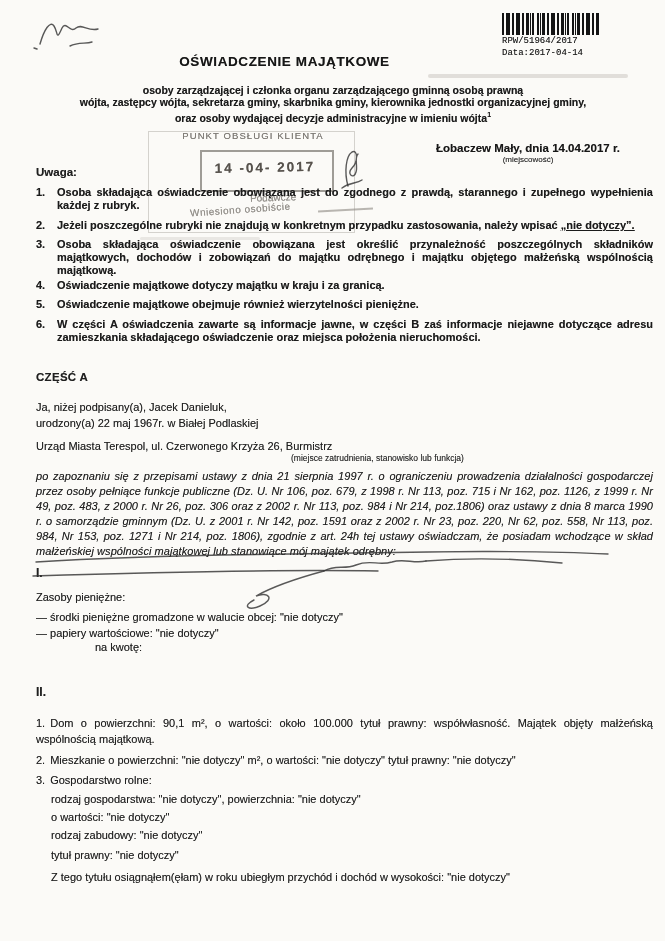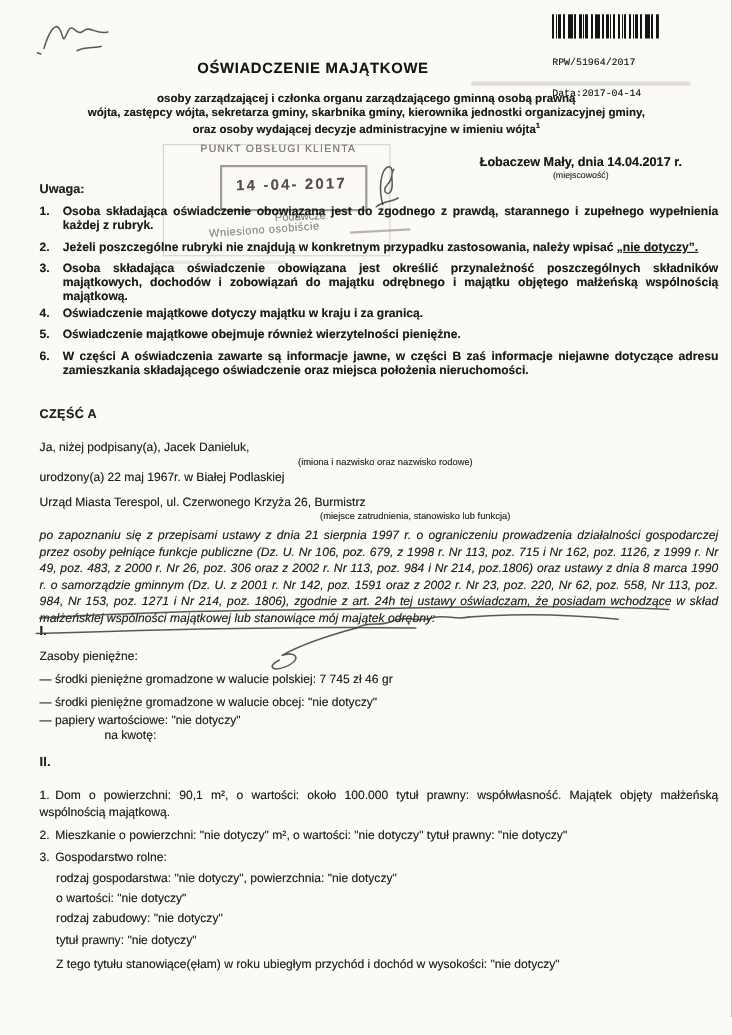--- a/index.html
+++ b/index.html
@@ -10,21 +10,21 @@
   }
   .abs{position:absolute;}
   
   .barcode-wrap{left:502px;top:13px;width:100px;}
   .barcode-bars{
     width:97px;height:22px;
     background:
       repeating-linear-gradient(90deg,#141414 0 2px,transparent 2px 5px),
       repeating-linear-gradient(90deg,#141414 0 1px,transparent 1px 3.5px);
   }
-  .barcode-text{font-family:"Liberation Mono",monospace;font-size:9px;line-height:9.5px;color:#1c1c1c;margin-top:18px;white-space:nowrap;}
+  .barcode-text{font-family:"Liberation Mono",monospace;font-size:9px;line-height:9.5px;color:#1c1c1c;margin-top:2px;white-space:nowrap;}
   
   .doc-title{left:0;top:54px;width:569px;text-align:center;font-size:13.5px;font-weight:bold;letter-spacing:.6px;color:#161616;}
   .subtitle{left:13px;top:84px;width:640px;text-align:center;font-weight:bold;font-size:10.5px;line-height:12.4px;color:#1a1a1a;}
   sup{font-size:7px;}
   .place-date{left:408px;top:142px;width:240px;text-align:center;}
   .place-date .pd-main{font-weight:bold;font-size:11.5px;color:#171717;}
   .pd-caption{font-size:8px;color:#333;margin-top:1px;}
   
   .stamp *{font-family:"Liberation Sans",sans-serif;}
   .stamp-outer{left:148px;top:131px;width:205px;height:100px;border:1px solid rgba(150,145,138,.38);}
@@ -143,52 +143,50 @@
     </div>
     <div class="uw-item i6">
       <span class="uw-num">6.</span>
       <span>W części A oświadczenia zawarte są informacje jawne, w części B zaś informacje niejawne dotyczące adresu zamieszkania składającego oświadczenie oraz miejsca położenia nieruchomości.</span>
     </div>
   </div>
 
   <div class="abs part-a">
     <div class="pa-heading">CZĘŚĆ A</div>
     <div class="pa-line pa-declarant">Ja, niżej podpisany(a), Jacek Danieluk,</div>
-    <div class="pa-cap1">(imiona i nazwisko oraz nazwisko rodowe)</div>
     <div class="pa-line pa-born">urodzony(a) 22 maj 1967r. w Białej Podlaskiej</div>
     <div class="pa-line pa-employment">Urząd Miasta Terespol, ul. Czerwonego Krzyża 26, Burmistrz</div>
     <div class="pa-cap2">(miejsce zatrudnienia, stanowisko lub funkcja)</div>
     <div class="pa-legal">po zapoznaniu się z przepisami ustawy z dnia 21 sierpnia 1997 r. o ograniczeniu prowadzenia działalności gospodarczej przez osoby pełniące funkcje publiczne (Dz. U. Nr 106, poz. 679, z 1998 r. Nr 113, poz. 715 i Nr 162, poz. 1126, z 1999 r. Nr 49, poz. 483, z 2000 r. Nr 26, poz. 306 oraz z 2002 r. Nr 113, poz. 984 i Nr 214, poz.1806) oraz ustawy z dnia 8 marca 1990 r. o samorządzie gminnym (Dz. U. z 2001 r. Nr 142, poz. 1591 oraz z 2002 r. Nr 23, poz. 220, Nr 62, poz. 558, Nr 113, poz. 984, Nr 153, poz. 1271 i Nr 214, poz. 1806), zgodnie z art. 24h tej ustawy oświadczam, że posiadam wchodzące w skład małżeńskiej wspólności majątkowej lub stanowiące mój majątek odrębny:</div>
   </div>
 
   <div class="abs section-1">
     <div class="sec-numeral">I.</div>
     <div class="s1-heading">Zasoby pieniężne:</div>
-    <div class="s1-item d1">— środki pieniężne gromadzone w walucie polskiej: 7 745 zł 46 gr</div>
     <div class="s1-item d2">— środki pieniężne gromadzone w walucie obcej: "nie dotyczy"</div>
     <div class="s1-item d3">— papiery wartościowe: "nie dotyczy"</div>
     <div class="s1-kwota">na kwotę:</div>
   </div>
 
   <div class="abs section-2">
     <div class="sec-numeral">II.</div>
     <div class="s2-item r1">
       <span class="s2-num">1.</span><span>Dom o powierzchni: 90,1 m², o wartości: około 100.000 tytuł prawny: współwłasność. Majątek objęty małżeńską wspólnością majątkową.</span>
     </div>
     <div class="s2-item r2">
       <span class="s2-num">2.</span><span>Mieszkanie o powierzchni: "nie dotyczy" m², o wartości: "nie dotyczy" tytuł prawny: "nie dotyczy"</span>
     </div>
     <div class="s2-item r3">
       <span class="s2-num">3.</span><span>Gospodarstwo rolne:</span>
     </div>
     <div class="s2-sub s1">rodzaj gospodarstwa: "nie dotyczy", powierzchnia: "nie dotyczy"</div>
     <div class="s2-sub s2">o wartości: "nie dotyczy"</div>
     <div class="s2-sub s3">rodzaj zabudowy: "nie dotyczy"</div>
     <div class="s2-sub s4">tytuł prawny: "nie dotyczy"</div>
-    <div class="s2-sub s5">Z tego tytułu stanowiące(ęłam) w roku ubiegłym przychód i dochód w wysokości: "nie dotyczy"</div>
+    <div class="s2-sub s5">Z tego tytułu osiągnąłem(ęłam) w roku ubiegłym przychód i dochód w wysokości: "nie dotyczy"</div>
   </div>
 
   <svg class="abs hand" style="left:30px;top:542px" width="610" height="72" viewBox="0 0 610 72">
     <path d="M6,20 C80,15 170,13 260,12 S480,7 578,12"></path>
     <path d="M3,34 C100,31 230,27 348,29"></path>
     <path d="M224,58 C212,64 218,69 230,64 C246,57 238,49 226,54 C244,44 268,36 294,29"></path>
     <path d="M294,29 C306,22 314,28 326,23 C340,17 348,24 362,20 C374,16 384,22 396,19"></path>
     <path d="M396,19 C446,15 492,17 532,21"></path>
   </svg>
 

